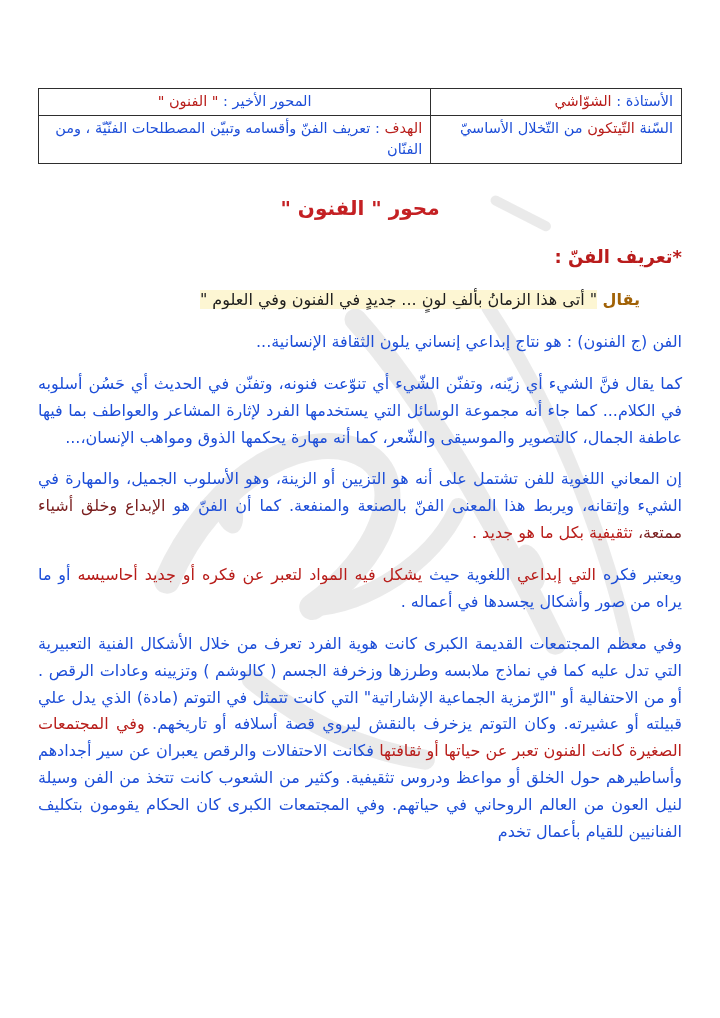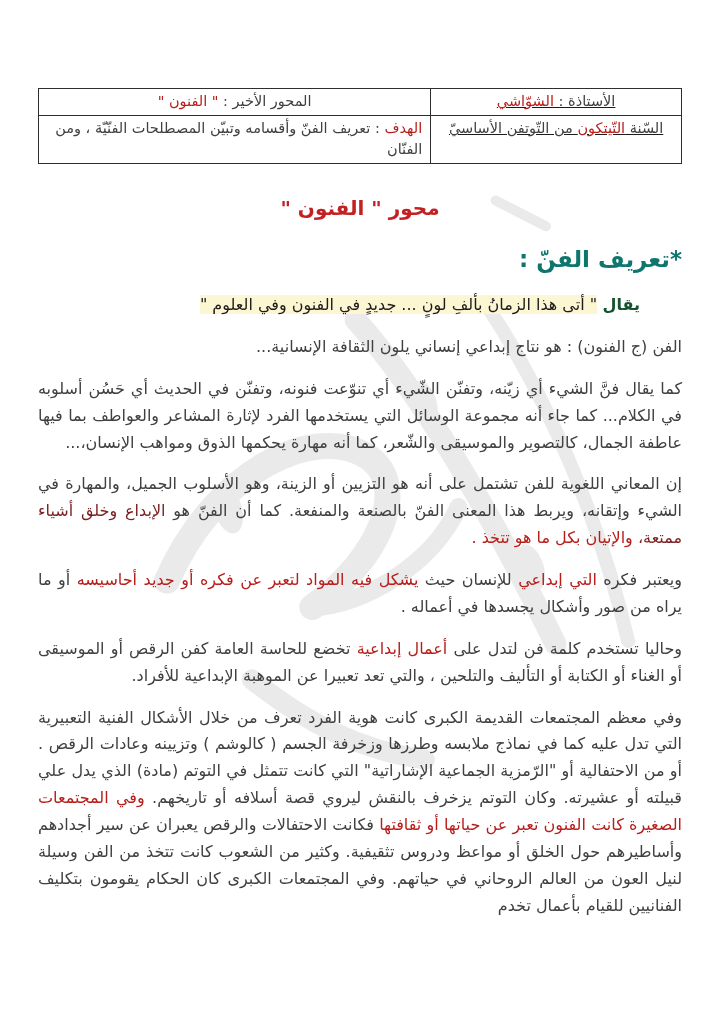--- a/index.html
+++ b/index.html
@@ -8,38 +8,38 @@
 
   .page { position:relative; width:720px; height:1018px; background:#fff; }
 
   .watermark { position:absolute; inset:0; z-index:0; pointer-events:none; }
 
   .content-wrap { position:relative; z-index:1; padding:88px 38px 0 38px; }
 
   
   table.header-table { width:100%; border-collapse:collapse; font-size:14.5px; }
   table.header-table td { border:1.6px solid #2e2e2e; padding:2px 8px 3px 8px; vertical-align:top; line-height:1.45; }
-  td.cell-right { width:39%; text-align:center;text-decoration:underline; }
+  td.cell-right { width:39%; text-align:right; }
   td.cell-left  { width:61%; }
   td.cell-left.row1 { text-align:center; }
   td.cell-left.row2 { text-align:right;margin-top:12px; }
 
   
   .doc-title { margin-top:32px; text-align:center; font-size:20px; font-weight:bold; color:#c42023; letter-spacing:0; }
-  .section-heading { margin-top:26px; text-align:right; font-size:23px; font-weight:bold; color:#0f766e; }
+  .section-heading { margin-top:26px; text-align:right; font-size:18px; font-weight:bold; color:#b91c1c; }
 
   
   .paragraphs { margin-top:20px; font-size:16px; }
   .paragraphs p { margin-bottom:15px; line-height:1.68; text-align:justify; text-align-last:right; }
   p.quote-line { margin:0 42px 15px 42px; text-align:right; text-align-last:right; }
 
-  .s-n  { color:#404040; }
+  .s-n  { color:#1d4ed8; }
   .s-red { color:#b81d1a; }
   .s-darkred { color:#7a1f1f; }
-  .s-bold { font-weight:bold; color:#14532d; }
+  .s-bold { font-weight:bold; color:#a16207; }
   .s-hl { background:#fdf6d3; }
 </style>
 </head>
 <body>
 
 <div class="page">
 
   <svg class="watermark" width="720" height="1018" viewBox="0 0 720 1018" xmlns="http://www.w3.org/2000/svg">
     <g stroke="#e6e6e6" fill="none" stroke-linecap="round" opacity="0.8" transform="rotate(-18 360 560)">
       <path d="M170,520 C 250,430 360,415 400,465 C 430,505 380,565 300,590" stroke-width="26"></path>
@@ -56,34 +56,33 @@
 
   <div class="content-wrap">
 
     <table class="header-table">
       <tbody>
         <tr>
           <td class="cell-right row1"><span class="s-n">الأستاذة : </span><span class="s-red">الشوّاشي</span></td>
           <td class="cell-left row1"><span class="s-n">المحور الأخير :  </span><span class="s-red">" الفنون "</span></td>
         </tr>
         <tr>
-          <td class="cell-right row2"><span class="s-n">السّنة </span><span class="s-red">التّيتكون</span><span class="s-n"> من التّوتفن الأساسيّ</span></td>
+          <td class="cell-right row2"><span class="s-n">السّنة </span><span class="s-red">التّيتكون</span><span class="s-n"> من التّخلال الأساسيّ</span></td>
           <td class="cell-left row2"><span class="s-red">الهدف</span><span class="s-n"> : تعريف الفنّ وأقسامه وتبيّن المصطلحات الفنّيّة ، ومن الفنّان</span></td>
         </tr>
       </tbody>
     </table>
 
     <div class="doc-title">محور " الفنون "</div>
 
     <div class="section-heading">*تعريف الفنّ :</div>
 
     <div class="paragraphs">
       <p class="quote-line"><span class="s-bold">يقال </span><span class="s-hl">" أتى هذا الزمانُ بألفِ لونٍ ... جديدٍ في الفنون وفي العلوم "</span></p>
       <p><span class="s-n">الفن (ج الفنون) : هو نتاج إبداعي إنساني يلون الثقافة الإنسانية...</span></p>
       <p><span class="s-n">كما يقال فنَّ الشيء أي زيّنه، وتفنّن الشّيء أي تنوّعت فنونه، وتفنّن في الحديث أي حَسُن أسلوبه في الكلام... كما جاء أنه مجموعة الوسائل التي يستخدمها الفرد لإثارة المشاعر والعواطف بما فيها عاطفة الجمال، كالتصوير والموسيقى والشّعر، كما أنه مهارة يحكمها الذوق ومواهب الإنسان،...</span></p>
-      <p><span class="s-n">إن المعاني اللغوية للفن تشتمل على أنه هو التزيين أو الزينة، وهو الأسلوب الجميل، والمهارة في الشيء وإتقانه، ويربط هذا المعنى الفنّ بالصنعة والمنفعة. كما أن الفنّ هو </span><span class="s-darkred">الإبداع وخلق أشياء ممتعة،</span><span class="s-n"> </span><span class="s-red">والإتيان بكل ما هو تتخذ .</span></p>
-      <p><span class="s-n">ويعتبر فكره </span><span class="s-red">التي إبداعي</span><span class="s-n"> للإنسان حيث </span><span class="s-red">يشكل فيه المواد لتعبر عن فكره أو جديد أحاسيسه</span><span class="s-n"> أو ما يراه من صور وأشكال يجسدها في أعماله .</span></p>
-      <p><span class="s-n">وحاليا تستخدم كلمة فن لتدل على </span><span class="s-red">أعمال إبداعية</span><span class="s-n"> تخضع للحاسة العامة كفن الرقص أو الموسيقى أو الغناء أو الكتابة أو التأليف والتلحين ، والتي تعد تعبيرا عن الموهبة الإبداعية للأفراد.</span></p>
+      <p><span class="s-n">إن المعاني اللغوية للفن تشتمل على أنه هو التزيين أو الزينة، وهو الأسلوب الجميل، والمهارة في الشيء وإتقانه، ويربط هذا المعنى الفنّ بالصنعة والمنفعة. كما أن الفنّ هو </span><span class="s-darkred">الإبداع وخلق أشياء ممتعة،</span><span class="s-n"> </span><span class="s-red">تثقيفية بكل ما هو جديد .</span></p>
+      <p><span class="s-n">ويعتبر فكره </span><span class="s-red">التي إبداعي</span><span class="s-n"> اللغوية حيث </span><span class="s-red">يشكل فيه المواد لتعبر عن فكره أو جديد أحاسيسه</span><span class="s-n"> أو ما يراه من صور وأشكال يجسدها في أعماله .</span></p>
       <p><span class="s-n">وفي معظم المجتمعات القديمة الكبرى كانت هوية الفرد تعرف من خلال الأشكال الفنية التعبيرية التي تدل عليه كما في نماذج ملابسه وطرزها وزخرفة الجسم ( كالوشم ) وتزيينه وعادات الرقص . أو من الاحتفالية أو "الرّمزية الجماعية الإشاراتية" التي كانت تتمثل في التوتم (مادة) الذي يدل علي قبيلته أو عشيرته. وكان التوتم يزخرف بالنقش ليروي قصة أسلافه أو تاريخهم. </span><span class="s-red">وفي المجتمعات الصغيرة كانت الفنون تعبر عن حياتها أو ثقافتها</span><span class="s-n"> فكانت الاحتفالات والرقص يعبران عن سير أجدادهم وأساطيرهم حول الخلق أو مواعظ ودروس تثقيفية. وكثير من الشعوب كانت تتخذ من الفن وسيلة لنيل العون من العالم الروحاني في حياتهم. وفي المجتمعات الكبرى كان الحكام يقومون بتكليف الفنانيين للقيام بأعمال تخدم</span></p>
     </div>
 
   </div>
 </div>
 
 </body></html>

